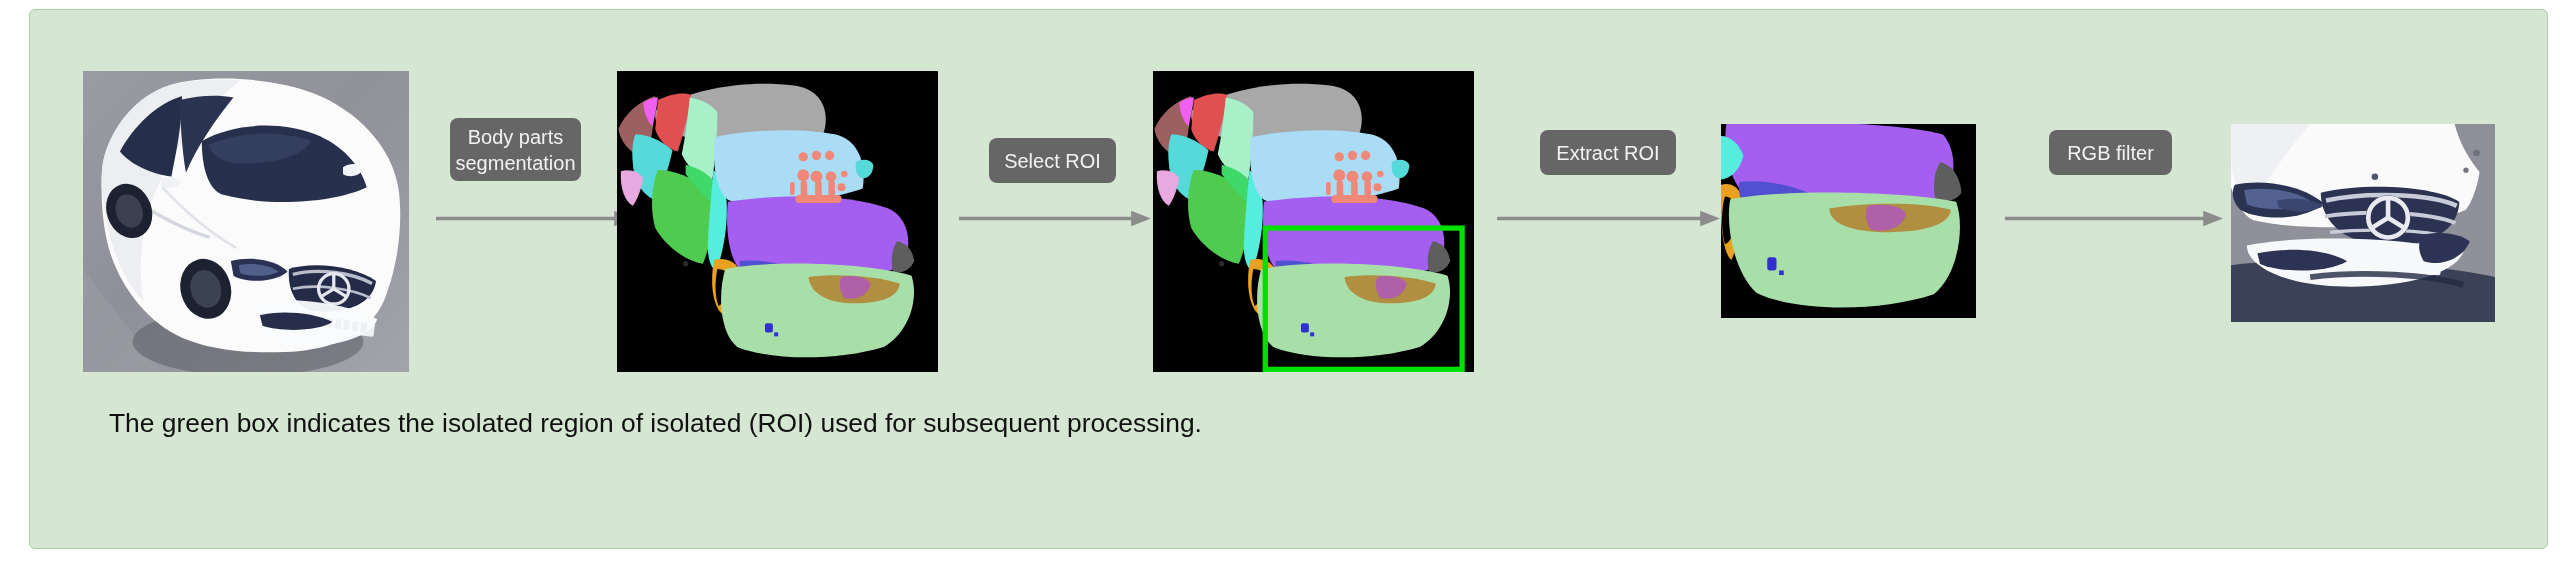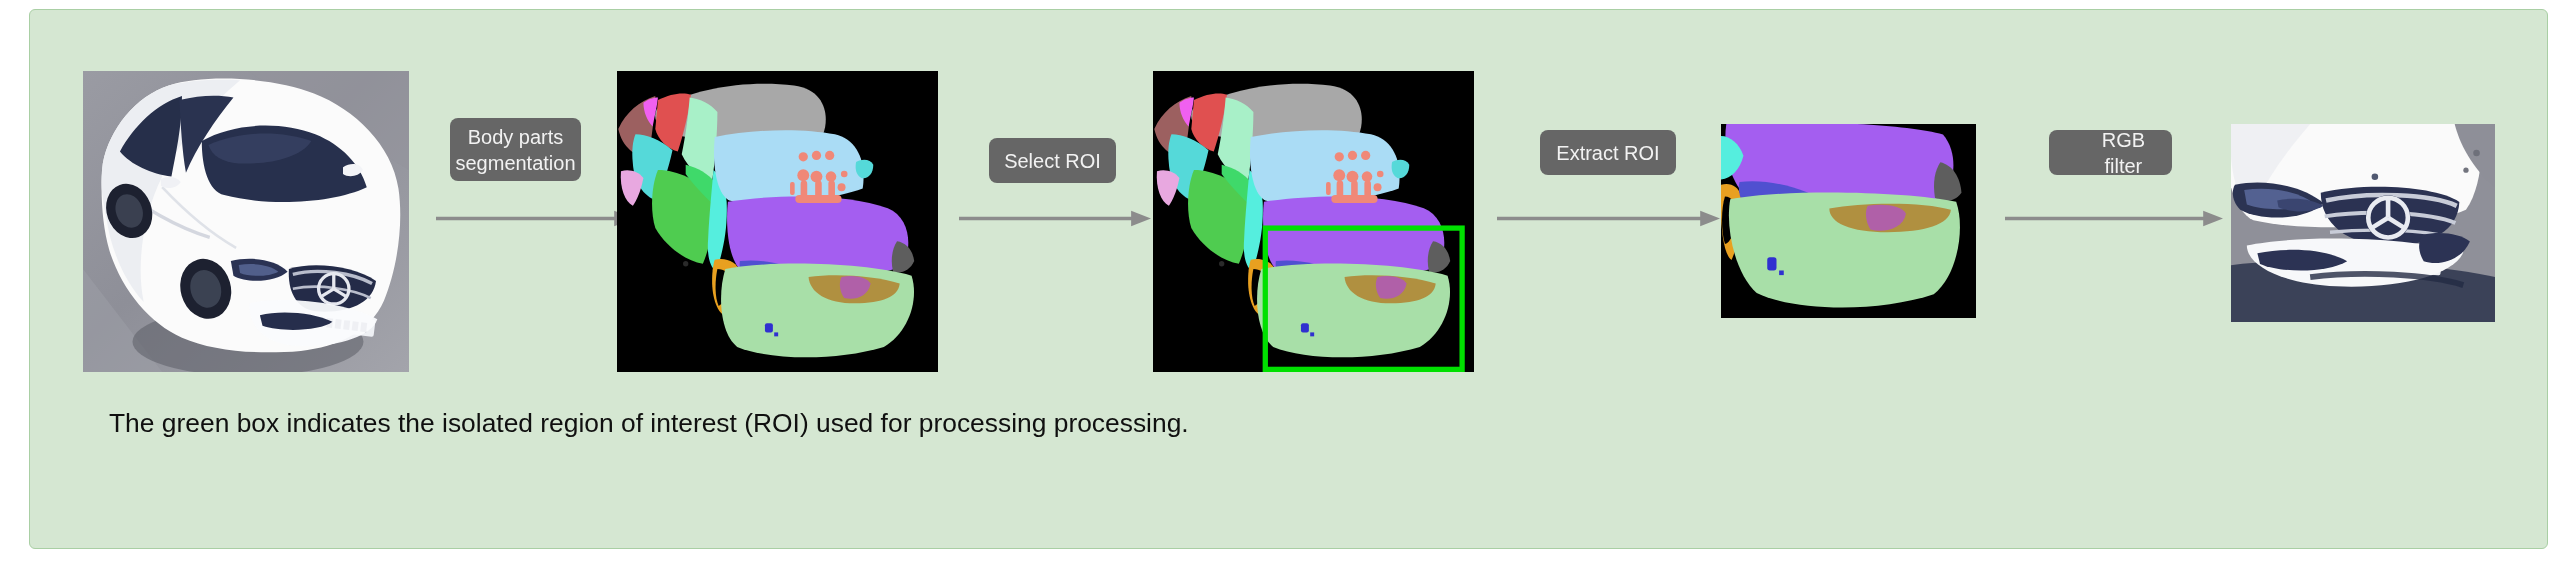--- a/index.html
+++ b/index.html
@@ -292,21 +292,21 @@
 
         <path d="M164 128 C216 118 308 118 348 130 C346 152 308 164 252 164 C196 164 164 150 164 128 Z" fill="#b09040"></path>
 
         <path d="M222 124 C248 120 274 124 280 136 C276 158 248 166 226 160 C218 146 218 132 222 124 Z" fill="#b060a8"></path>
 
         <rect x="70" y="202" width="14" height="20" rx="4" fill="#3030d0"></rect>
         <rect x="88" y="222" width="7" height="7" fill="#3030d0"></rect>
       </svg>
     </div>
 
-    <div class="step-label" style="left:2019px; top:120px; width:123px; height:45px;padding-left:35px;">RGB filter</div>
+    <div class="step-label" style="left:2019px; top:120px; width:123px; height:45px;">RGB filter</div>
     <div class="arrow" style="left:1975px; top:200px; width:218px;">
       <svg viewBox="0 0 330 26" preserveAspectRatio="none">
         <line x1="0" y1="13" x2="302" y2="13" stroke="#8c8c8c" stroke-width="5"></line>
         <polygon points="300,1 330,13 300,25" fill="#8c8c8c"></polygon>
       </svg>
     </div>
 
     <div class="panel" style="left:2201px; top:114px; width:264px; height:198px;">
       <svg viewBox="0 0 400 300" preserveAspectRatio="none">
         <defs>
@@ -359,17 +359,17 @@
           <circle cx="372" cy="44" r="5" fill="#6e707a"></circle>
           <circle cx="356" cy="70" r="4" fill="#72747e"></circle>
           <circle cx="218" cy="80" r="5" fill="#505870"></circle>
         </g>
       </svg>
     </div>
 
   </div>
 
   <div class="caption">
-    <span class="caption-line">The green box indicates the isolated region of interest (ROI) used for processing processing.</span>
+    <span class="caption-line">The green box indicates the isolated region of isolated (ROI) used for subsequent processing.</span>
   </div>
 
 </div>
 
 
 </body></html>

